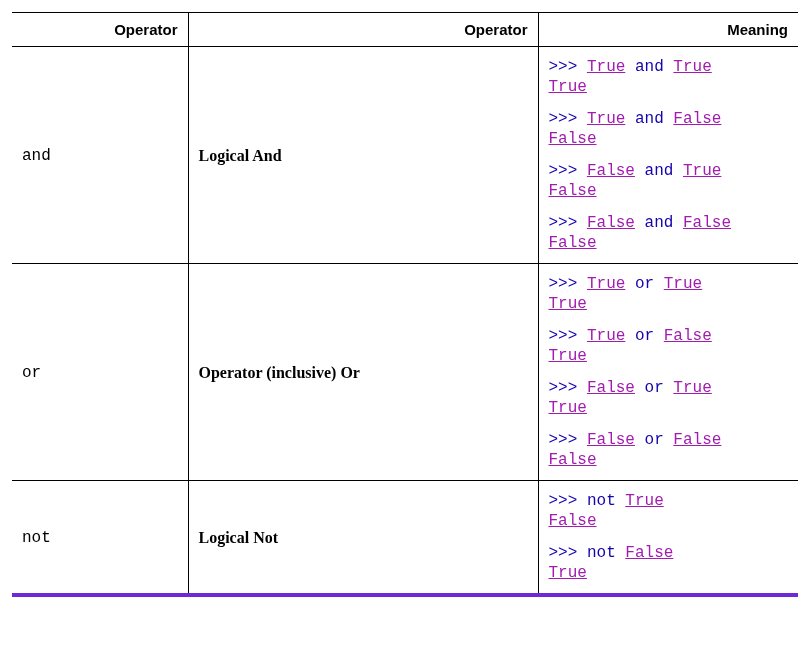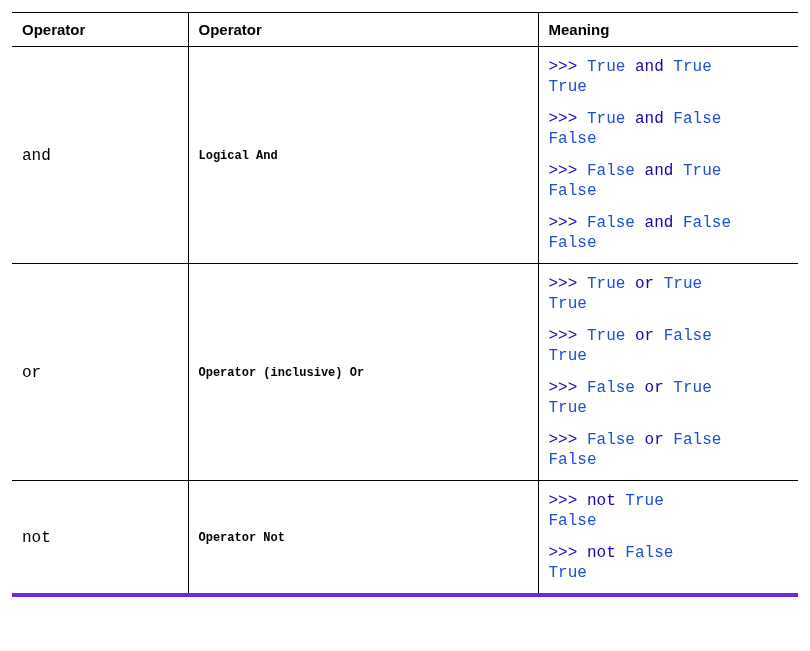--- a/index.html
+++ b/index.html
@@ -12,21 +12,21 @@
     }
     table {
       border-collapse: collapse;
       width: 786px;
       table-layout: fixed;
     }
     col.c1 { width: 176px; }
     col.c2 { width: 350px; }
     col.c3 { width: 260px; }
     thead th {
-      text-align: left;
+      text-align: right;
       font-weight: 700;
       font-size: 15px;
       padding: 8px 10px;
       border-top: 1px solid #000;
       border-bottom: 1px solid #000;
       border-left: 1px solid #000;
     }
     thead th:first-child { border-left: none; }
     tbody td {
       border-top: 1px solid #000;
@@ -35,30 +35,30 @@
       vertical-align: middle;
     }
     tbody td:first-child { border-left: none; }
     tbody tr:last-child td { border-bottom: 4px solid #6d28d9; }
 
     .op, .ex {
       font-family: "Courier New", Courier, monospace;
       font-size: 16px;
     }
     .meaning {
-      font-family: Liberation Mono, monospace;
+      font-family: Liberation Serif, serif;
       font-weight: 700;
-      font-size: 12px;
+      font-size: 16px;
     }
     .ex { line-height: 1.25; }
     .ex-group { margin-bottom: 12px; white-space: normal; }
     .ex-group:last-child { margin-bottom: 2px; }
     .ex .line { white-space: nowrap; }
     .tok-prompt, .tok-kw { color: #1404ae; } 
-    .tok-val, .tok-out { color: #1d4ed8; }   
+    .tok-val, .tok-out { color: #a21caf; text-decoration: underline; }   
   </style>
 </head>
 <body>
 
 <table>
   <colgroup>
     <col class="c1">
       <col class="c2">
       <col class="c3">
   </colgroup>
@@ -152,21 +152,21 @@
             <span class="tok-kw">or</span>
             <span class="tok-val">False</span>
           </div>
           <div class="line"><span class="tok-out">False</span></div>
         </div>
       </td>
     </tr>
 
     <tr>
       <td class="op">not</td>
-      <td class="meaning">Operator Not</td>
+      <td class="meaning">Logical Not</td>
       <td class="ex">
         <div class="ex-group">
           <div class="line">
             <span class="tok-prompt">&gt;&gt;&gt;</span>
             <span class="tok-kw">not</span>
             <span class="tok-val">True</span>
           </div>
           <div class="line"><span class="tok-out">False</span></div>
         </div>
         <div class="ex-group">

